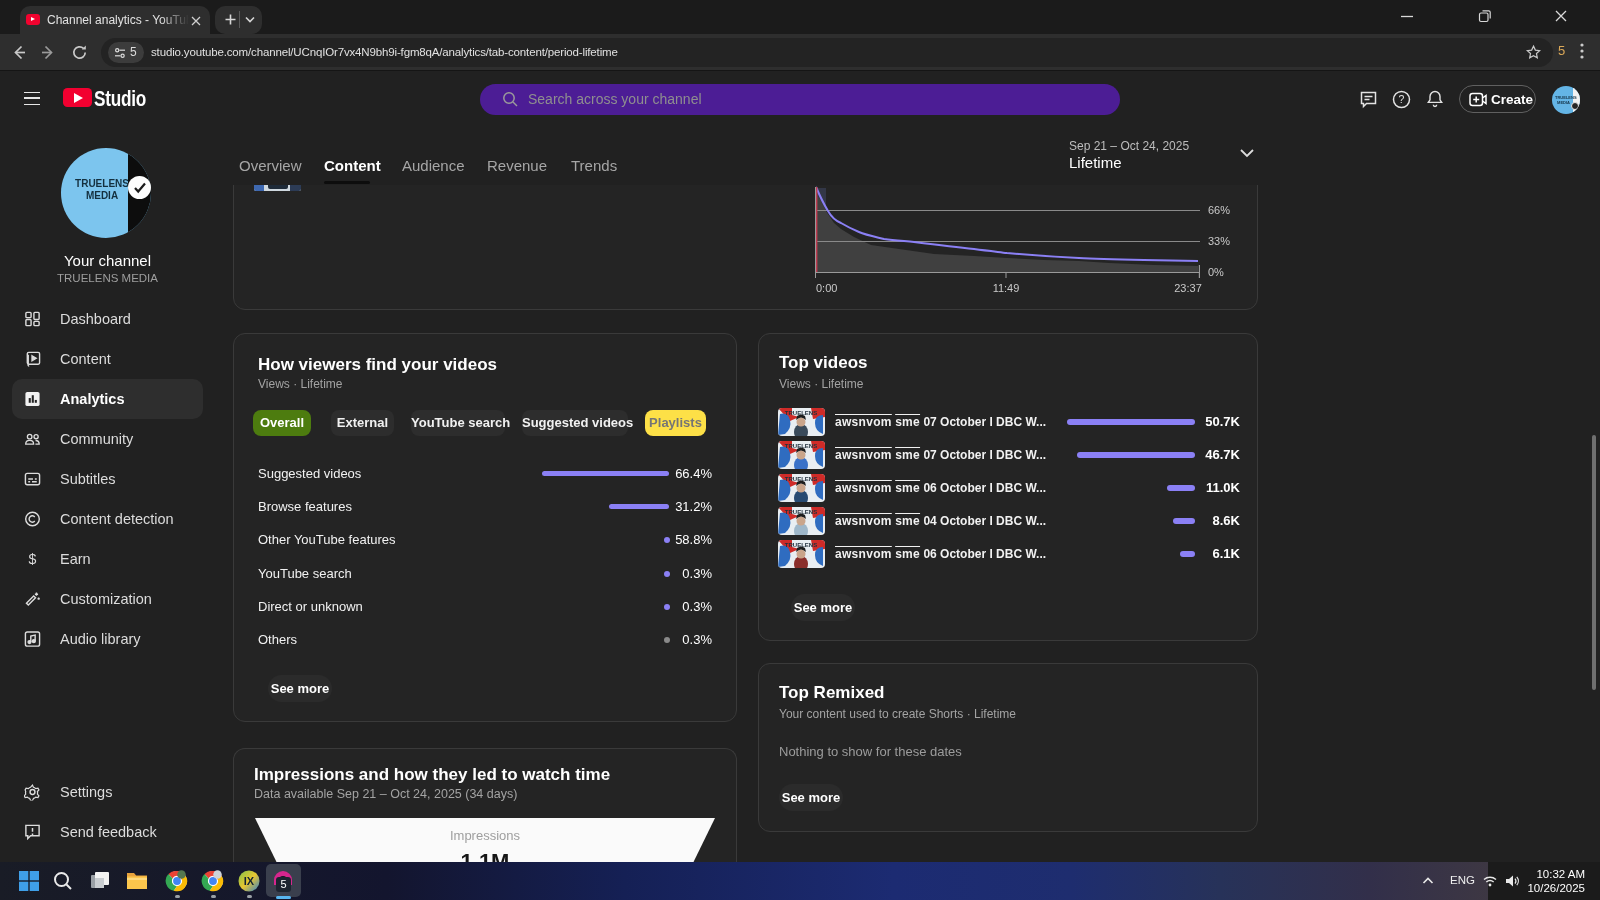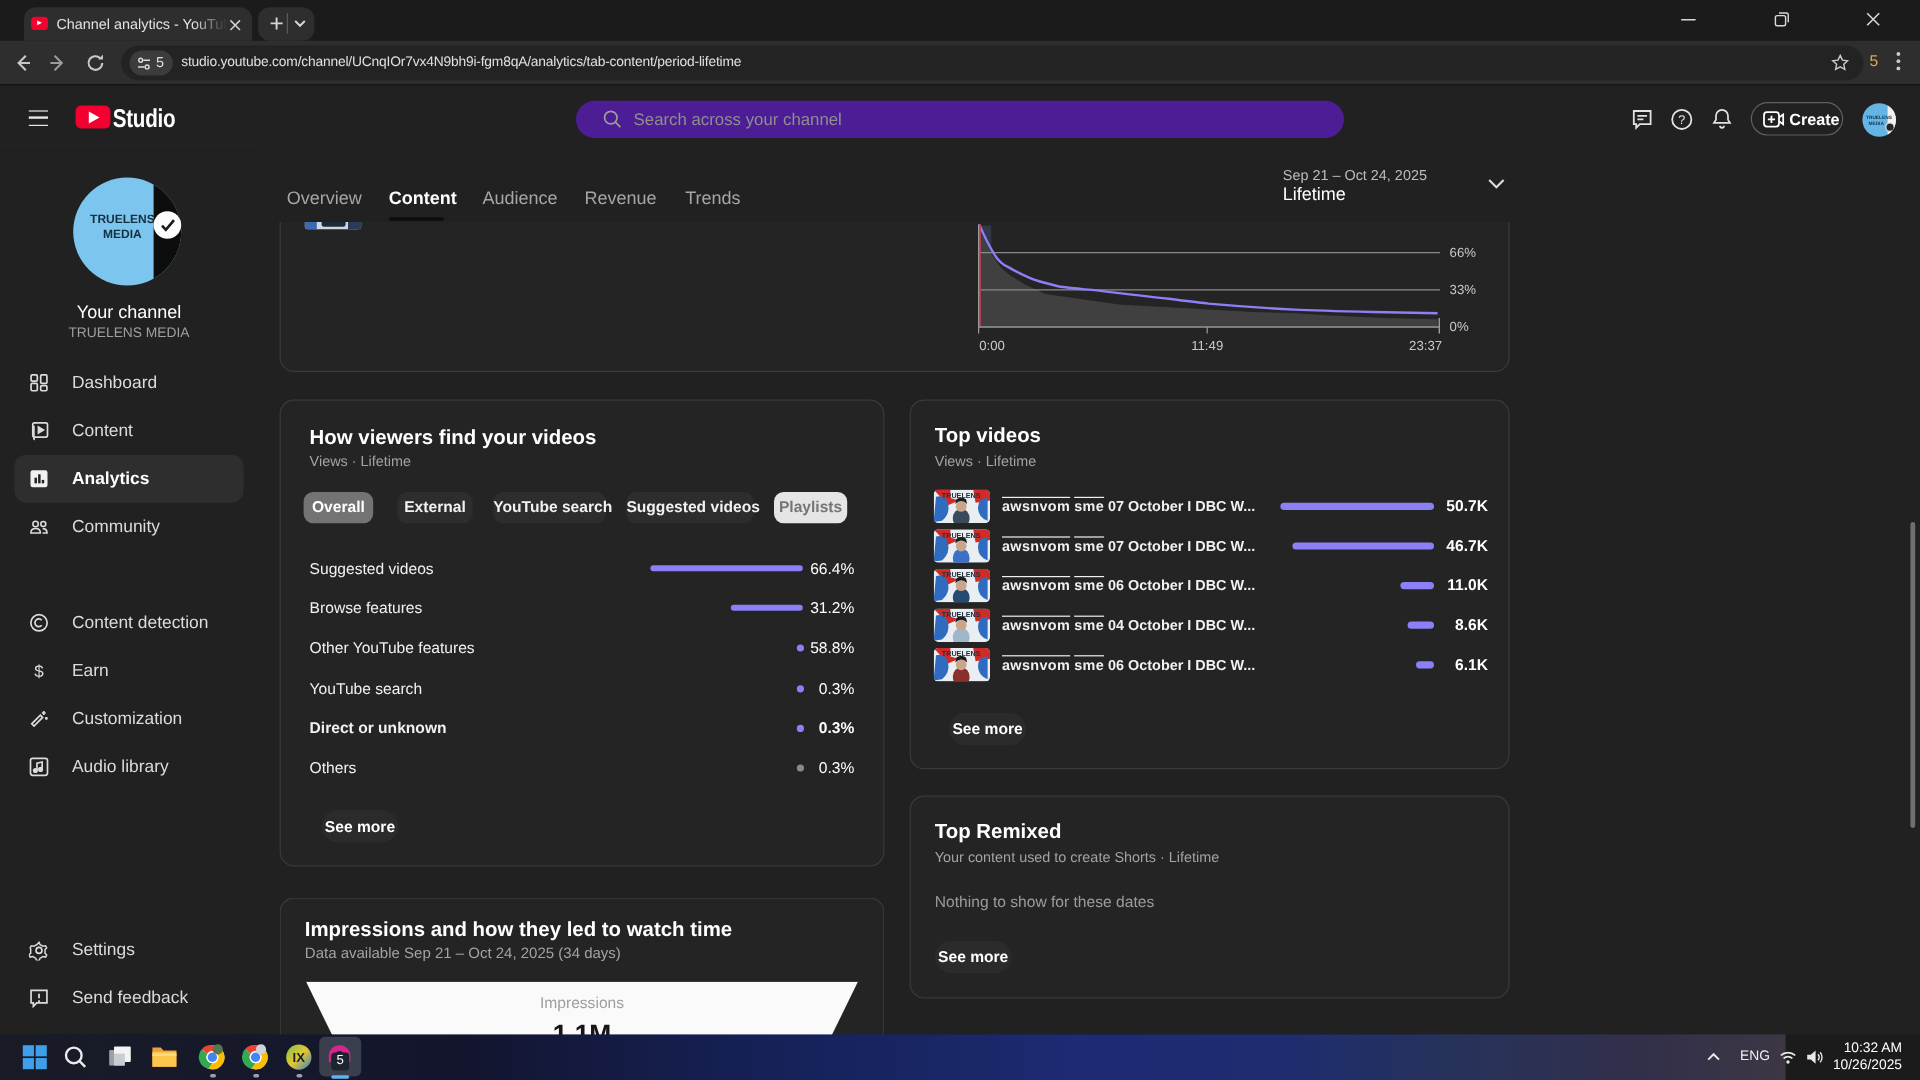--- a/index.html
+++ b/index.html
@@ -40,22 +40,22 @@
 .micon{position:absolute;left:24px;top:50%;transform:translateY(-50%);width:17px;height:17px;}
 
 #ctabs{left:215px;top:126px;width:1385px;height:59px;background:#212121;z-index:6;}
 .ctab{position:absolute;top:31px;font-size:15px;color:#a6a6a6;}
 #cunder{position:absolute;left:109px;top:55px;width:46px;height:3px;background:#0d0d0d;border-radius:2px;}
 .card{position:absolute;background:#242424;border:1px solid #3a3a3a;border-radius:12px;}
 .ctitle{position:absolute;font-size:17px;font-weight:700;color:#fff;}
 .csub{position:absolute;font-size:12px;color:#a3a3a3;}
 .seemore{position:absolute;width:64px;height:27px;background:#2b2b2b;border-radius:14px;color:#fff;font-size:13px;font-weight:700;text-align:center;line-height:27px;}
 .chip{position:absolute;top:76px;height:26px;line-height:26px;background:#2d2d2d;border-radius:8px;color:#f1f1f1;font-size:13px;font-weight:700;text-align:center;white-space:nowrap;}
-.chipsel{background:#737373;color:#fff;}
-.chipdis{background:#e5e5e5;color:#757575;}
+.chipsel{background:#4d7c0f;color:#fff;}
+.chipdis{background:#fde047;color:#757575;}
 .frow{position:absolute;left:0;width:504px;height:20px;}
 .flabel{position:absolute;left:24px;top:2px;font-size:13px;color:#f1f1f1;}
 .fbar{position:absolute;top:7px;height:5px;border-radius:3px;background:#8b80f5;}
 .fdot{position:absolute;left:430px;top:7px;width:6px;height:6px;border-radius:50%;background:#8b80f5;}
 .fpct{position:absolute;left:436px;top:2px;width:42px;text-align:right;font-size:13px;color:#fff;}
 .vrow{position:absolute;left:0;width:500px;height:28px;}
 .vthumb{position:absolute;left:19px;top:0;width:47px;height:28px;border-radius:4px;overflow:hidden;}
 .vtitle{position:absolute;left:76px;top:7px;font-size:12px;font-weight:700;color:#f1f1f1;white-space:nowrap;}
 .bn{text-decoration:overline;letter-spacing:.3px;}
 .vbar{position:absolute;top:11px;height:6px;border-radius:3px;background:#8b80f5;}
@@ -223,20 +223,29 @@
     <div class="abs mrow" style="top:293px;">
       <svg class="micon" viewBox="0 0 18 18">
           <g fill="none" stroke="#dcdcdc" stroke-width="1.4">
             <circle cx="6" cy="6.5" r="2.4"></circle>
             <path d="M1.8 14.5q0 -4 4.2 -4t4.2 4z"></path>
             <circle cx="12.8" cy="6.5" r="2.2"></circle>
             <path d="M12.2 10.6q3.9 0 3.9 3.9h-4"></path>
           </g>
         </svg>
       <span class="mlabel">Community</span>
+      </div>
+    <div class="abs mrow" style="top:333px;">
+      <svg class="micon" viewBox="0 0 18 18">
+          <g fill="none" stroke="#dcdcdc" stroke-width="1.5">
+            <rect x="1.5" y="3" width="15" height="12" rx="2"></rect>
+            <path d="M4.5 9h5M11.5 9h2M4.5 12h2M8.5 12h5" stroke-width="1.6"></path>
+          </g>
+        </svg>
+      <span class="mlabel">Subtitles</span>
       </div>
     <div class="abs mrow" style="top:373px;">
       <svg class="micon" viewBox="0 0 18 18">
           <circle cx="9" cy="9" r="7.2" fill="none" stroke="#dcdcdc" stroke-width="1.5"></circle>
           <path d="M11.4 6.8a3.4 3.4 0 1 0 0 4.4" fill="none" stroke="#dcdcdc" stroke-width="1.5"></path>
         </svg>
       <span class="mlabel">Content detection</span>
       </div>
     <div class="abs mrow" style="top:413px;">
       <svg class="micon" viewBox="0 0 18 18">
@@ -343,21 +352,21 @@
     <div class="frow" style="top:196px;">
         <span class="flabel">Other YouTube features</span>
         <div class="fdot"></div>
         <span class="fpct">58.8%</span>
       </div>
     <div class="frow" style="top:230px;">
         <span class="flabel">YouTube search</span>
         <div class="fdot"></div>
         <span class="fpct">0.3%</span>
       </div>
-    <div class="frow" style="top:263px;font-weight:bold;">
+    <div class="frow" style="top:263px;">
         <span class="flabel">Direct or unknown</span>
         <div class="fdot"></div>
         <span class="fpct">0.3%</span>
       </div>
     <div class="frow" style="top:296px;">
         <span class="flabel">Others</span>
         <div class="fdot" style="background:#8a8a8a;"></div>
         <span class="fpct">0.3%</span>
       </div>
     <div class="seemore" style="left:34px;top:341px;">See more</div>

